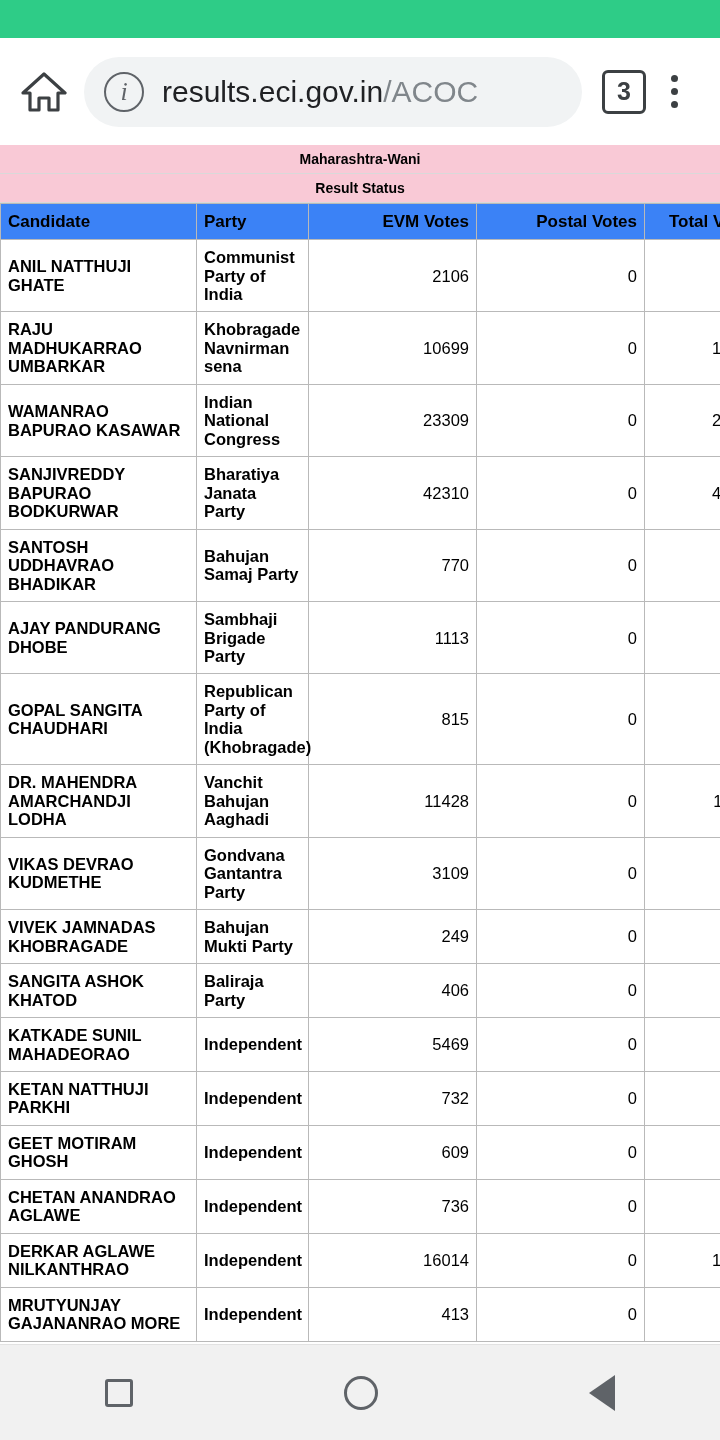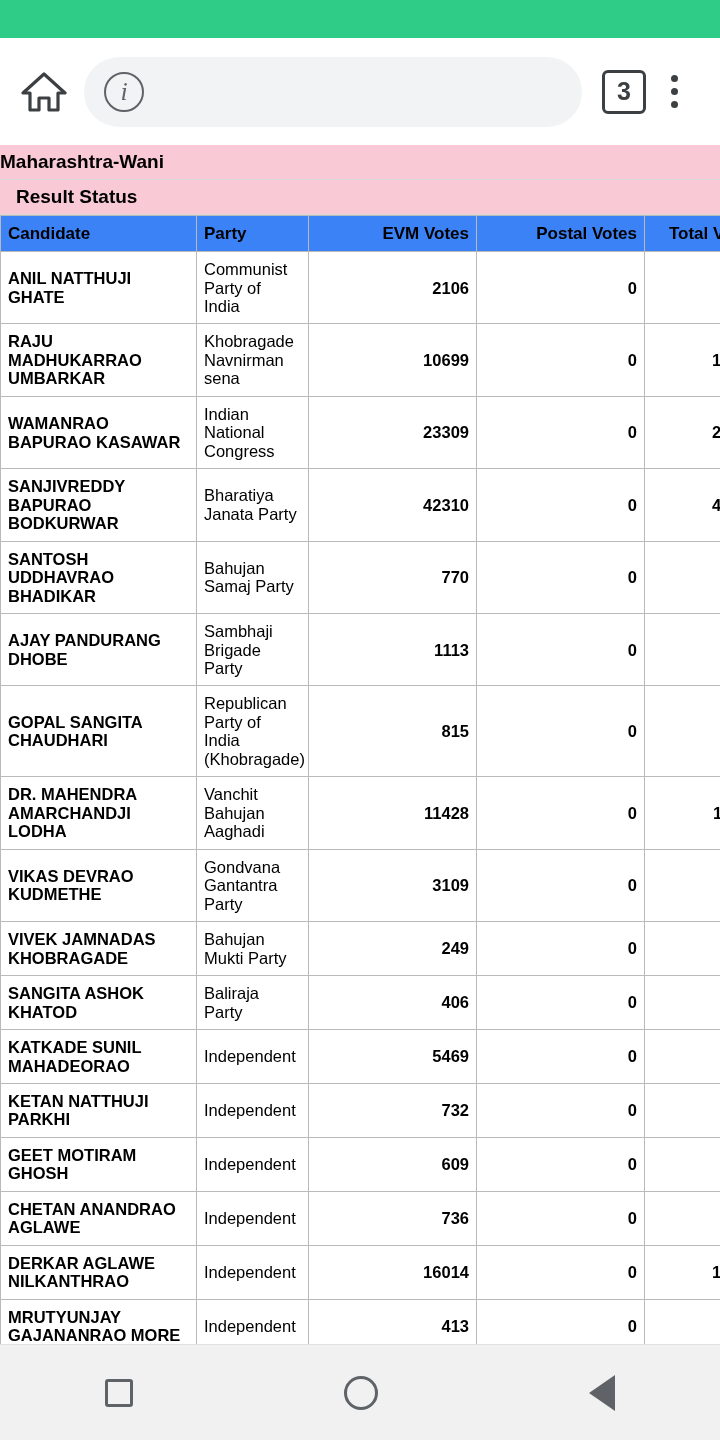--- a/index.html
+++ b/index.html
@@ -95,22 +95,23 @@
 
   
   .page {
     flex: 1 1 auto;
     background: #ffffff;
     overflow: hidden;
     padding-top: 0;
   }
 
   .title-bar, .substatus-bar {
+    text-align: center;
     font-weight: bold;
-    font-size: 19px;
+    font-size: 14px;
     color: #000;
     background: #f9c9d6;
     border-bottom: 1px solid #d9d9d9;
     padding: 5px 0;
   }
   .title-bar {
     background: #f9c9d6;
     padding: 6px 0;
   }
   .substatus-bar {
@@ -137,22 +138,22 @@
     line-height: 1.12;
   }
   table.results thead th {
     background: #3b82f6;
     font-weight: bold;
     font-size: 17px;
   }
   th.num, td.num { text-align: right; }
   th.txt, td.txt { text-align: left; }
   td.cand { font-weight: bold; }
-  td.party { font-weight: normal; }
-  td.num { font-weight: bold; }
+  td.party { font-weight: bold; }
+  td.num { font-weight: normal; }
 
   
   .navbar {
     height: 96px;
     flex: 0 0 96px;
     background: #f1f1f1;
     display: flex;
     align-items: center;
     justify-content: space-around;
     border-top: 1px solid #e2e2e2;
@@ -183,20 +184,21 @@
 
   <div class="chrome">
     <div class="home-btn">
       <svg width="46" height="44" viewBox="0 0 46 44" aria-hidden="true">
         <path d="M23 4 L44 23 L37 23 L37 40 L28 40 L28 28 L18 28 L18 40 L9 40 L9 23 L2 23 Z" fill="none" stroke="#3c4043" stroke-width="3.2" stroke-linejoin="round"></path>
       </svg>
     </div>
 
     <div class="omnibox">
       <span class="info-icon">i</span>
+      <span class="url"><span>results.eci.gov.in</span><span class="path">/ACOC</span></span>
     </div>
 
     <div class="tabcount">3</div>
 
     <div class="menu-btn">
       <i></i>
       <i></i>
       <i></i>
     </div>
   </div>

